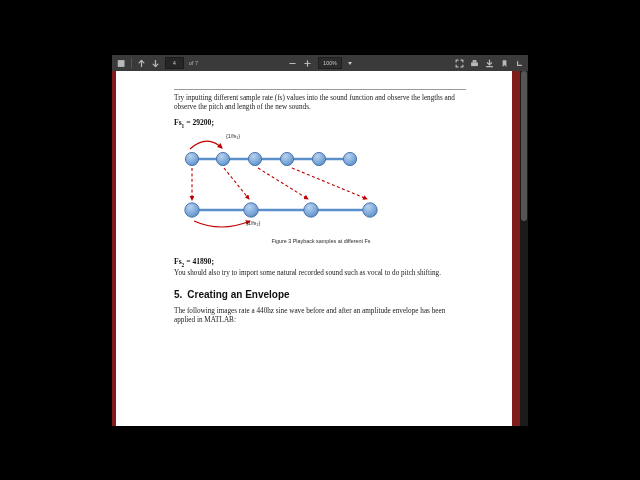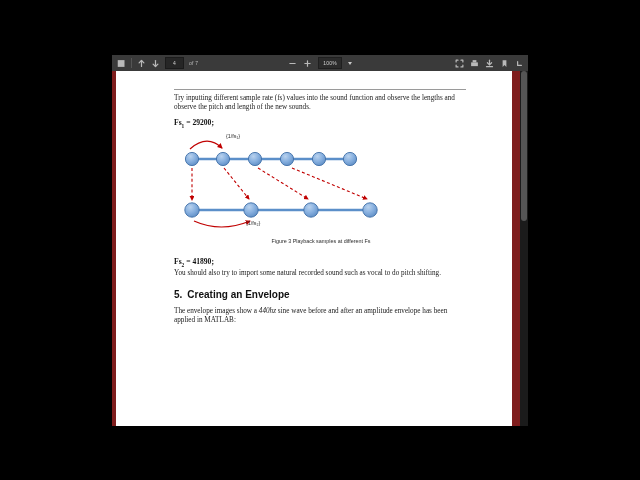--- a/index.html
+++ b/index.html
@@ -88,21 +88,21 @@
     font-family:"Liberation Serif", serif;
     font-size:7.6px;font-weight:bold;color:#111;margin:0 0 2px 0;
   }
   .bold-label sub{font-size:5.4px;}
   .heading{
     font-family:"Liberation Sans", sans-serif;
     font-size:10px;font-weight:bold;color:#111;
     margin:10px 0 7px 0;
   }
   .heading .num{margin-right:5px;}
-  .ital{font-style:italic;}
+  .ital{}
 
   
   .figure{position:relative;width:294px;height:118px;margin:6px 0 0 0;}
   .figure svg{position:absolute;left:0;top:0;}
   .fig-label{
     position:absolute;font-family:"Liberation Sans", sans-serif;
     font-size:5.4px;color:#2f2f2f;white-space:nowrap;
   }
   .fig-caption{
     position:absolute;left:0;top:103px;width:294px;text-align:center;
@@ -251,21 +251,21 @@
 
             <div class="fig-caption">Figure 3 Playback samples at different Fs</div>
           </div>
 
           <p class="bold-label" style="margin-top:4px;"><span>Fs</span><sub>2</sub><span> = 41890;</span></p>
 
           <p class="para">You should also try to import some natural recorded sound such as vocal to do pitch shifting.</p>
 
           <div class="heading"><span class="num">5.</span><span>Creating an Envelope</span></div>
 
-          <p class="para"><span>The envelope images show a </span><span class="ital">440hz</span><span> sine wave before and after an amplitude envelope has been applied in MATLAB:</span></p>
+          <p class="para"><span>The following images rate a </span><span class="ital">440hz</span><span> sine wave before and after an amplitude envelope has been applied in MATLAB:</span></p>
 
           <span class="cursor-mark">\</span>
         </div>
       </div>
 
       <div class="scrollbar">
         <div class="scroll-thumb"></div>
       </div>
     </div>
 

